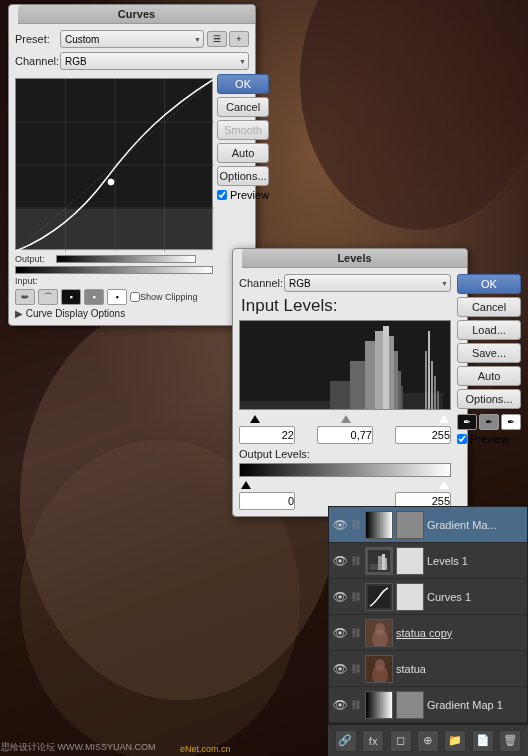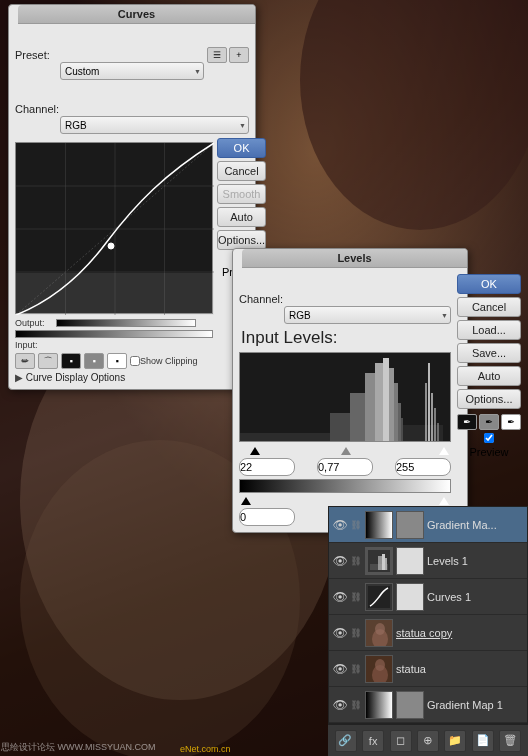--- a/index.html
+++ b/index.html
@@ -56,21 +56,20 @@
       border-radius: 6px;
     }
     .dialog-label {
       font-size: 11px;
       color: #222;
       min-width: 45px;
     }
     .select-wrapper {
       position: relative;
       flex: 1;
-      margin-top: 32px;
     }
     .select-wrapper::after {
       content: '▼';
       font-size: 7px;
       position: absolute;
       right: 3px;
       top: 50%;
       transform: translateY(-50%);
       color: #555;
       pointer-events: none;
@@ -128,21 +127,20 @@
       border-color: #3a5fa0;
     }
     .btn-disabled {
       color: #aaa;
     }
     .checkbox-row {
       display: flex;
       align-items: center;
       gap: 3px;
       font-size: 11px;
-      flex-direction: column;
     }
     .output-label {
       font-size: 10px;
       color: #222;
       min-width: 38px;
     }
     .gradient-bar {
       width: 198px;
       height: 10px;
       background: linear-gradient(to right, #000, #fff);
@@ -201,22 +199,22 @@
       display: flex;
       justify-content: space-between;
       margin: 2px 0;
     }
     .levels-input-box {
       width: 56px;
       height: 18px;
       font-size: 11px;
       border: 1px solid #999;
       background: white;
-      text-align: left;
-      border-radius: 8px;
+      text-align: right;
+      border-radius: 2px;
     }
     .levels-output-bar {
       width: 100%;
       height: 14px;
       background: linear-gradient(to right, #000, #fff);
       border: 1px solid #888;
       margin: 3px 0;
     }
     .levels-output-values {
       display: flex;
@@ -535,20 +533,21 @@
           <div class="slider-triangle tri-gray"></div>
           <div class="slider-triangle tri-white"></div>
         </div>
 
         <div class="levels-input-values">
           <input class="levels-input-box" value="22" style="width: 56px;">
           <input class="levels-input-box" value="0,77" style="width: 56px;">
           <input class="levels-input-box" value="255" style="width: 56px;">
         </div>
 
+        <div style="font-size:11px;color:#222;margin:4px 0 2px 0">Output Levels:</div>
         <div class="levels-output-bar"></div>
         <div class="output-slider-track">
           <div class="out-tri-black"></div>
           <div class="out-tri-white"></div>
         </div>
         <div class="levels-output-values">
           <input class="levels-input-box" value="0" style="width: 56px;">
           <input class="levels-input-box" value="255" style="width: 56px; margin-left: auto;">
         </div>
       </div>

